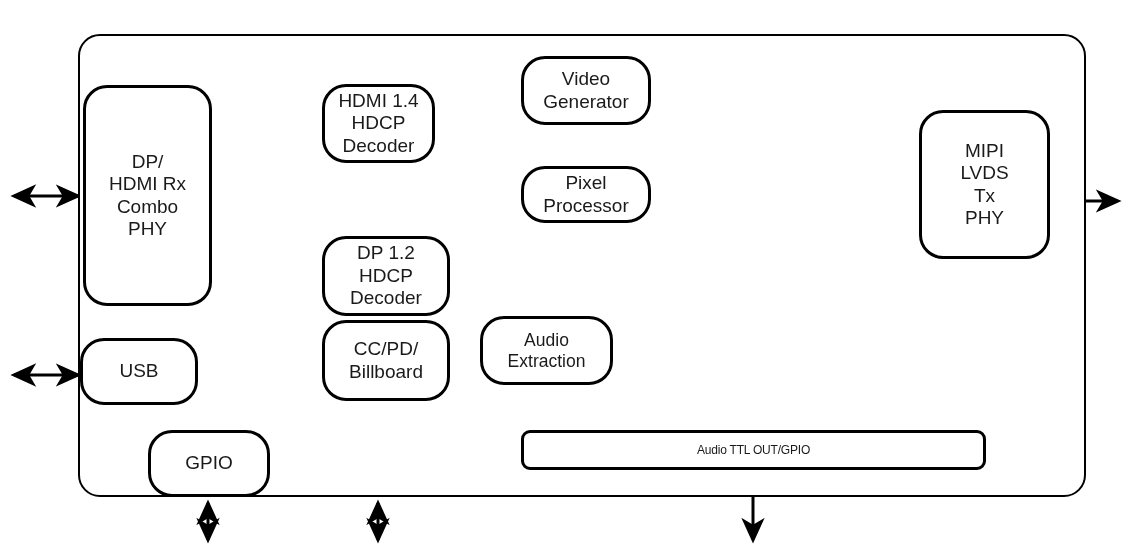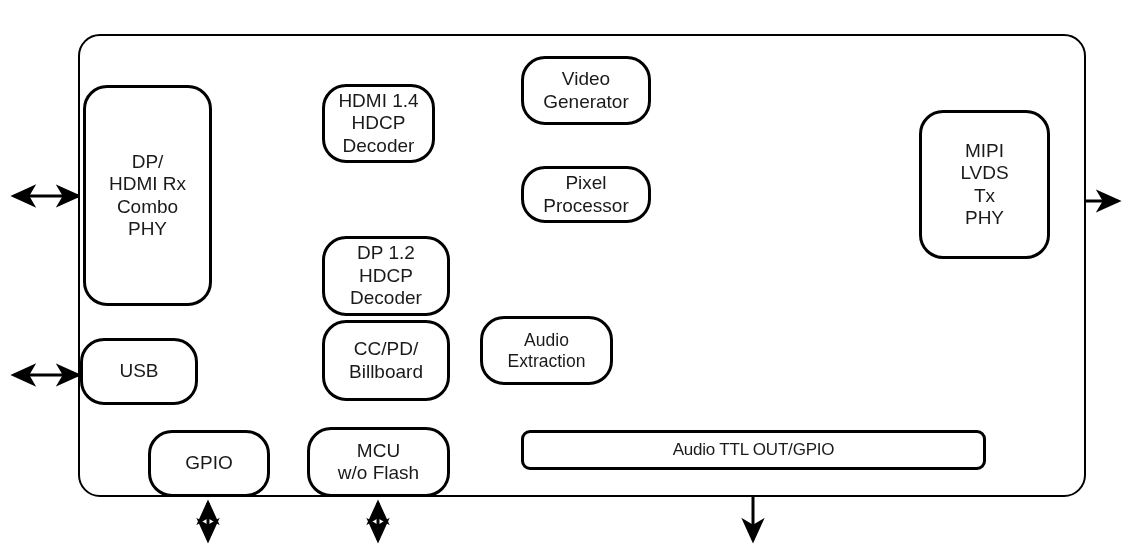--- a/index.html
+++ b/index.html
@@ -37,21 +37,21 @@
     color: #1a1a1a;
     font-size: 19px;
     line-height: 1.18;
     z-index: 3;
     white-space: pre-line;
     padding: 0 4px;
   }
   .blk.small { font-size: 17.5px; }
   .blk.bar {
     border-radius: 9px;
-    font-size: 17px;
+    font-size: 12px;
     letter-spacing: -0.2px;
   }
   .outer-chip {
     position: absolute;
     box-sizing: border-box;
     border: 2.5px solid #000000;
     border-radius: 22px;
     background: #ffffff;
     z-index: 1;
   }
@@ -163,21 +163,19 @@
 
   <div class="blk" style="left:919px; top:110px; width:131px; height:149px;">MIPI
 LVDS
 Tx
 PHY</div>
 
   <div class="blk" style="left:148px; top:430px; width:122px; height:67px;">GPIO</div>
 
   <div class="blk" style="left:80px; top:338px; width:118px; height:67px;">USB</div>
 
-  <div class="blk" style="left:307px; top:427px; width:143px; height:70px;">MCU
-w/o Flash</div>
 
   <div class="blk small" style="left:480px; top:316px; width:133px; height:69px;">Audio
 Extraction</div>
 
   <div class="blk bar" style="left:521px; top:430px; width:465px; height:40px;">Audio TTL OUT/GPIO</div>
 
 </div>
 
 </body></html>

